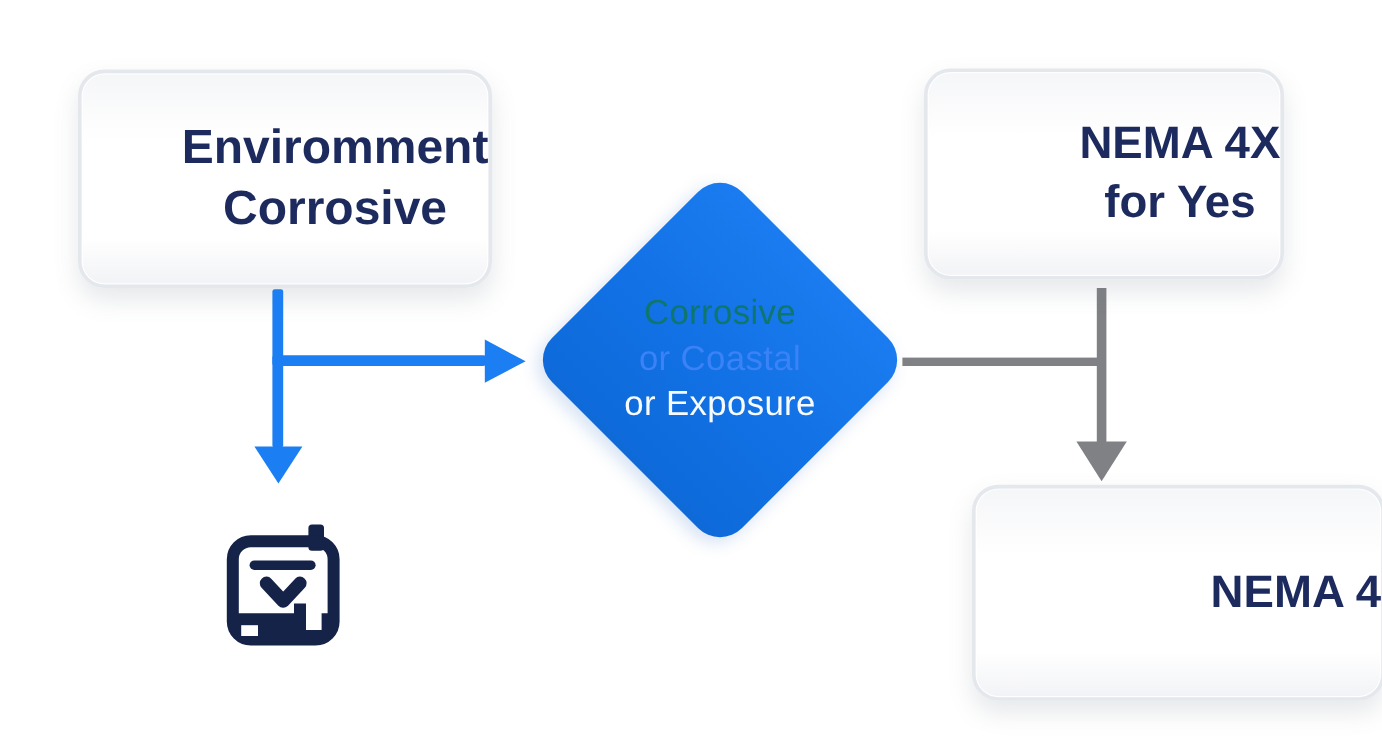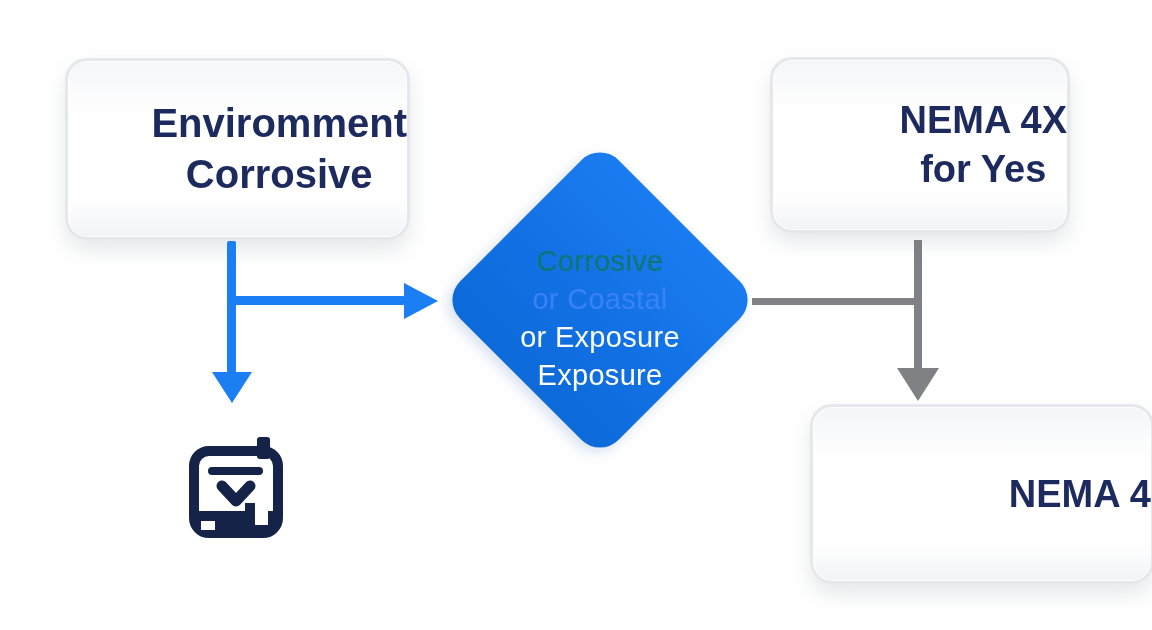--- a/index.html
+++ b/index.html
@@ -102,21 +102,20 @@
   <div class="line blue" id="blue-vline"></div>
   <div class="line blue" id="blue-hline"></div>
   <div class="arrowhead" id="blue-arrow-down"></div>
   <div class="arrowhead" id="blue-arrow-right"></div>
 
   <div class="diamond-shape"></div>
   <div class="diamond-text">
     <span class="dl">Corrosive</span>
     <span class="dl">or Coastal</span>
     <span class="dl">or Exposure</span>
-    <span class="dl">Exposure</span>
   </div>
 
   <div class="line gray" id="gray-hline"></div>
   <div class="line gray" id="gray-vline"></div>
   <div class="arrowhead" id="gray-arrow-down"></div>
 
   <div class="node-box" id="nema4x-box">
     <div class="label">
       <span>NEMA 4X</span><br>
       <span>for Yes</span>

